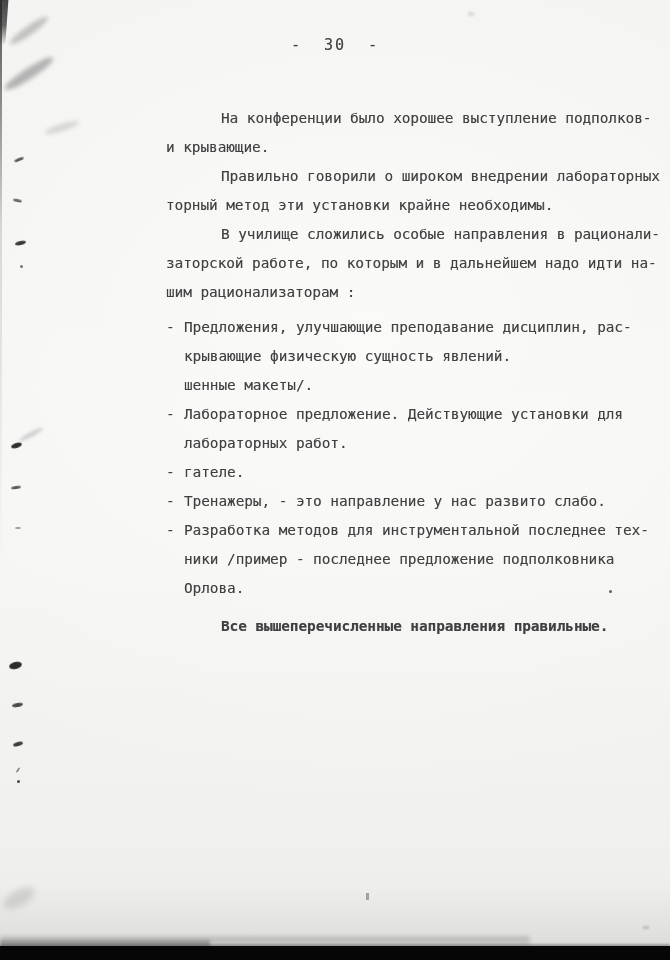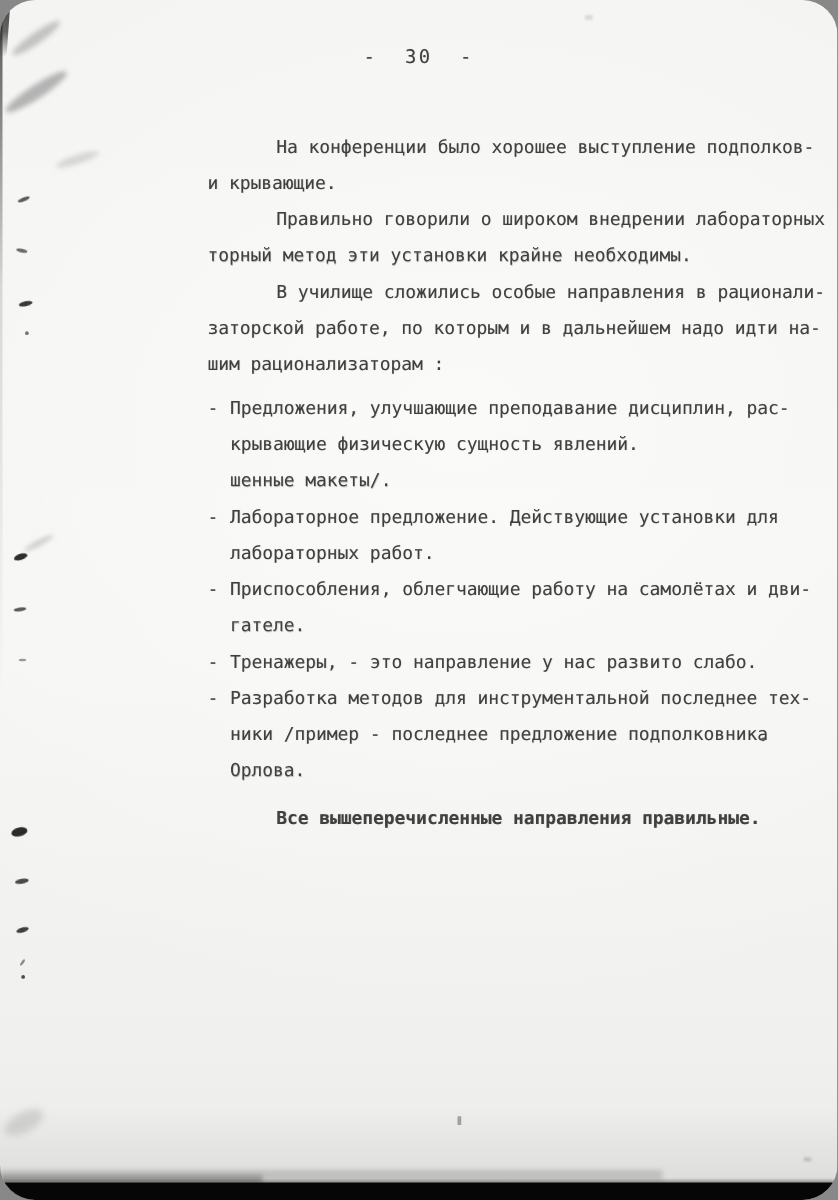--- a/index.html
+++ b/index.html
@@ -7,21 +7,20 @@
   .page{
     position:relative;
     width:670px;height:960px;
     margin:0 auto;
     overflow:hidden;
     background:
       radial-gradient(ellipse 900px 700px at 55% 35%, rgba(255,255,255,.55), rgba(255,255,255,0) 70%),
       linear-gradient(to bottom,#f3f3f1 0%,#f5f5f3 55%,#f0f0ee 88%,#eaeae8 100%);
     font-family:"DejaVu Sans Mono","Liberation Mono",monospace;
     color:var(--ink,#404040);
-    border-radius:28px;
   }
   .page-number{
     position:absolute;top:36px;left:0;width:100%;
     text-align:center;
     font-size:15px;
     letter-spacing:2px;
     white-space:pre;
     color:var(--ink,#484848);
     text-shadow:0.3px 0.3px 0.6px rgba(70,70,70,.4);
   }
@@ -53,21 +52,21 @@
       <div class="line indent"><span>Правильно говорили о широком внедрении лабораторных</span></div>
       <div class="line flush"><span>торный метод эти установки крайне необходимы.</span></div>
       <div class="line indent"><span>В училище сложились особые направления в рационали-</span></div>
       <div class="line flush"><span>заторской работе, по которым и в дальнейшем надо идти на-</span></div>
       <div class="line flush"><span>шим рационализаторам :</span></div>
       <div class="line dash gap"><span class="dash-mark">-</span><span>Предложения, улучшающие преподавание дисциплин, рас-</span></div>
       <div class="line hang"><span>крывающие физическую сущность явлений.</span></div>
       <div class="line hang"><span>шенные макеты/.</span></div>
       <div class="line dash"><span class="dash-mark">-</span><span>Лабораторное предложение. Действующие установки для</span></div>
       <div class="line hang"><span>лабораторных работ.</span></div>
-      <div class="line dash"><span class="dash-mark">-</span><span>Приспособления, облегчающие работу на самолётах и дви-</span></div>
+      <div class="line dash"><span class="dash-mark">-</span></div>
       <div class="line hang"><span>гателе.</span></div>
       <div class="line dash"><span class="dash-mark">-</span><span>Тренажеры, - это направление у нас развито слабо.</span></div>
       <div class="line dash"><span class="dash-mark">-</span><span>Разработка методов для инструментальной последнее тех-</span></div>
       <div class="line hang"><span>ники /пример - последнее предложение подполковника</span></div>
       <div class="line hang"><span>Орлова.</span></div>
       <div class="line indent gap2"><span>Все вышеперечисленные направления правильные.</span></div>
     </div>
 
   <div class="art" style="left:-3px;top:-6px;width:10px;height:52px;background:linear-gradient(to bottom,#2a2a2a,#555 60%,rgba(85,85,85,0));border-radius:5px;transform:rotate(4deg);opacity:.9;"></div>
   <div class="art" style="left:0;top:0;width:2px;height:230px;background:linear-gradient(to bottom,rgba(40,40,40,.8),rgba(40,40,40,.15));"></div>

